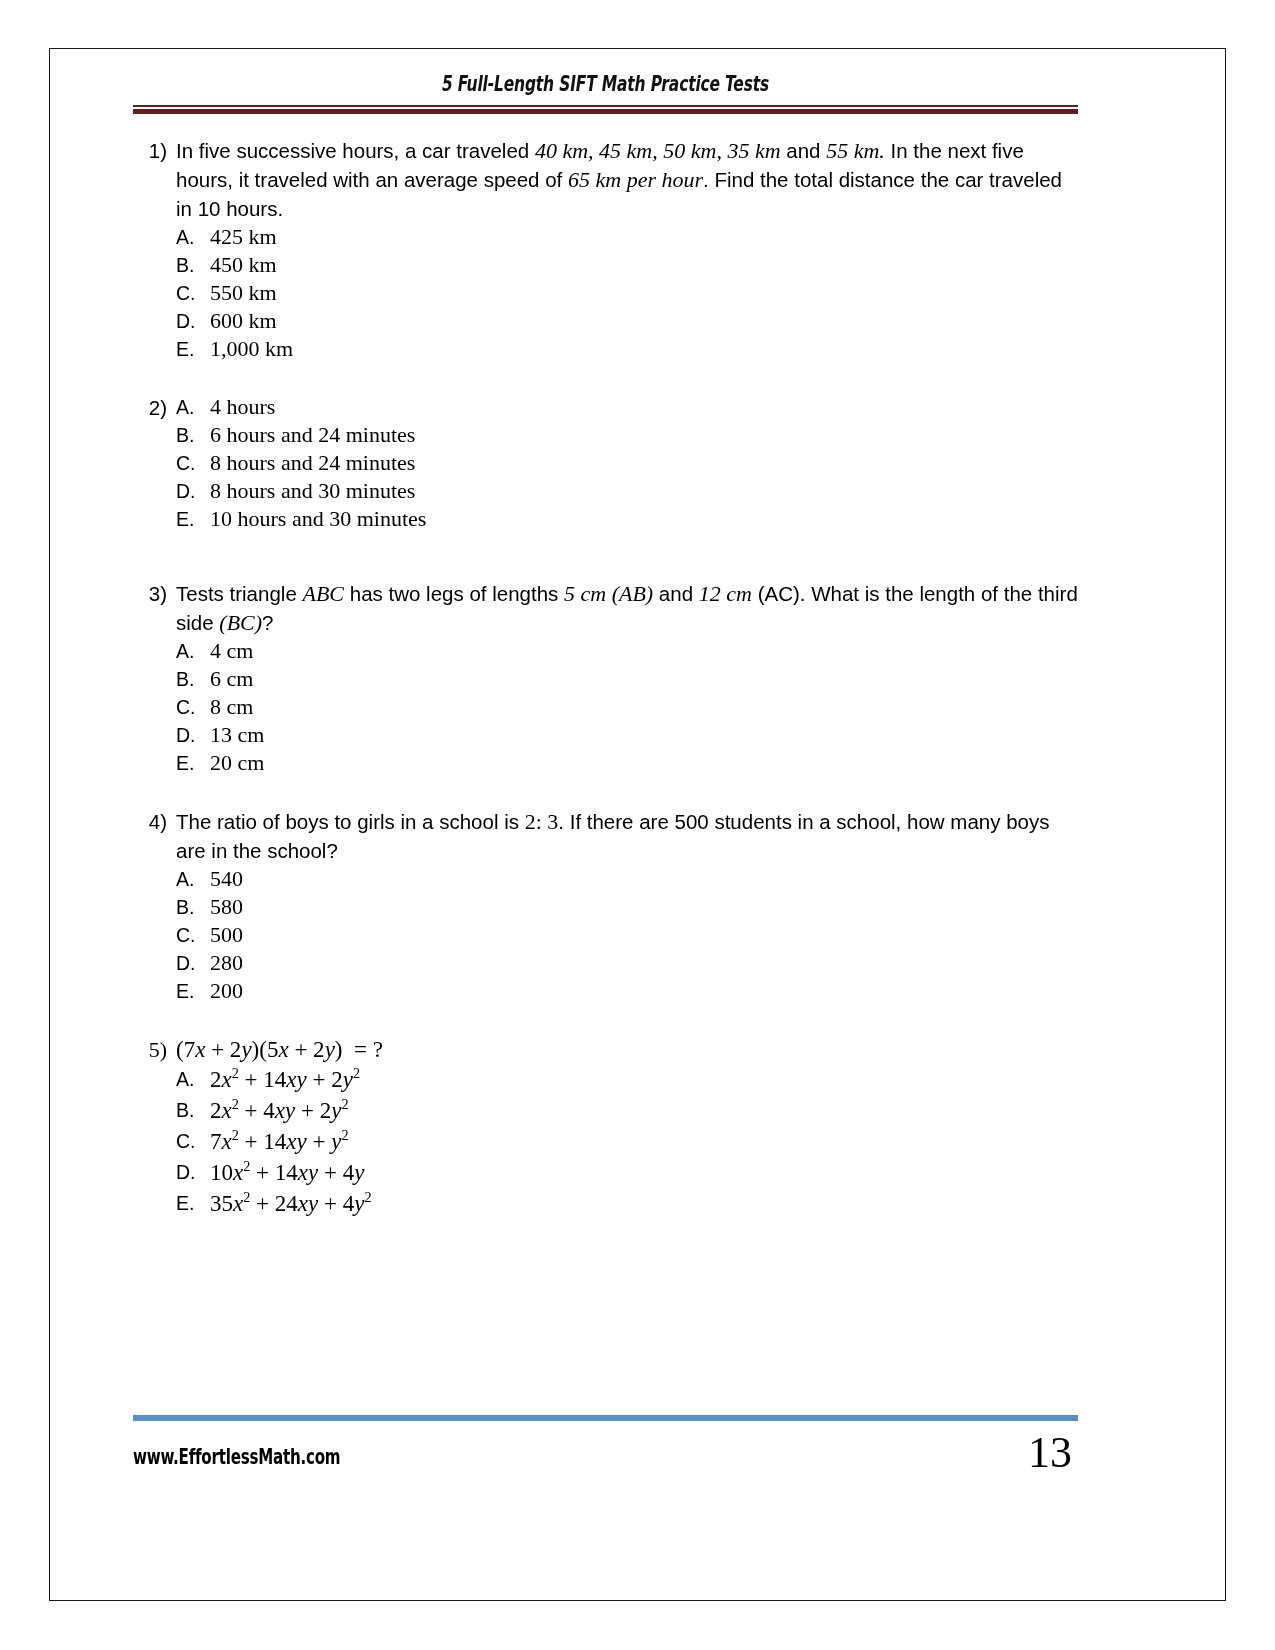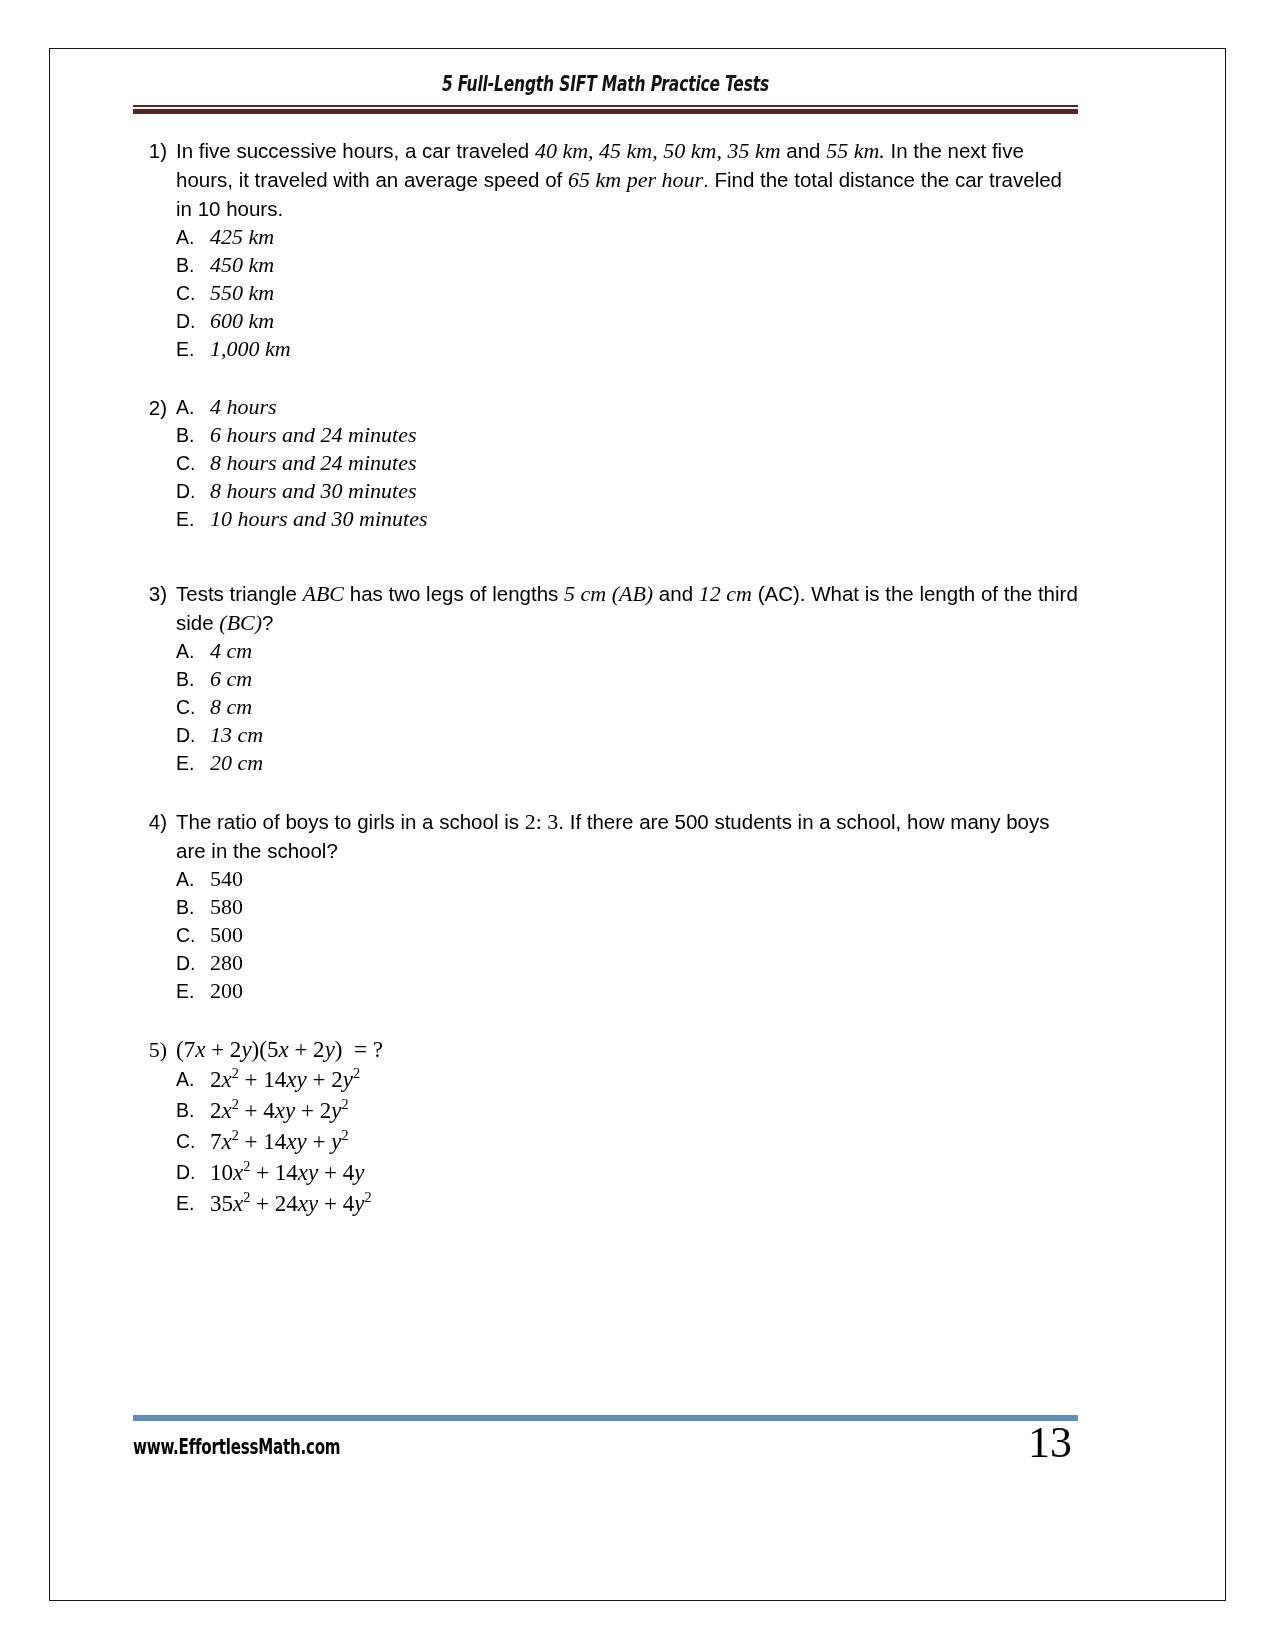--- a/index.html
+++ b/index.html
@@ -118,21 +118,20 @@
   }
   .choice-letter {
     position: absolute;
     left: 0;
     top: 0;
     font-family: "Liberation Sans", sans-serif;
     font-size: 19.5px;
   }
   .choice-text {
     font-family: "Liberation Serif", serif;
-    font-style: italic;
     font-size: 22px;
   }
   
   .choice-text.upright {
     font-style: normal;
   }
   
   .choice.expr {
     line-height: 31px;
   }
@@ -170,20 +169,21 @@
     position: absolute;
     left: 84px;
     top: 1367px;
     width: 945px;
   }
   .footer-rule {
     height: 6px;
     background: #5b8fc2;
   }
   .footer-row {
+    margin-top: 10px;
     display: flex;
     align-items: flex-start;
     justify-content: space-between;
   }
   .footer-site {
     font-family: "DejaVu Sans Condensed", "Liberation Sans Narrow", "Liberation Sans", sans-serif;
     font-weight: bold;
     font-size: 21px;
     letter-spacing: -0.3px;
     transform: scaleX(0.8);

